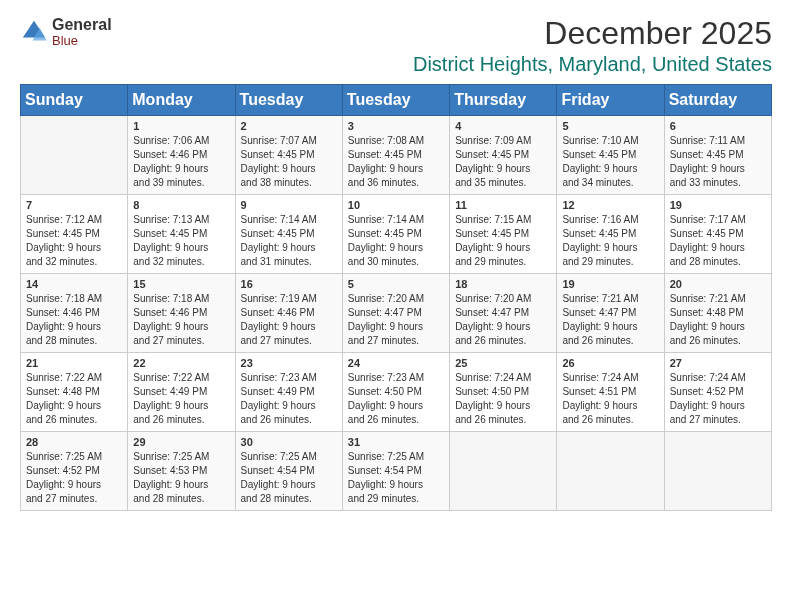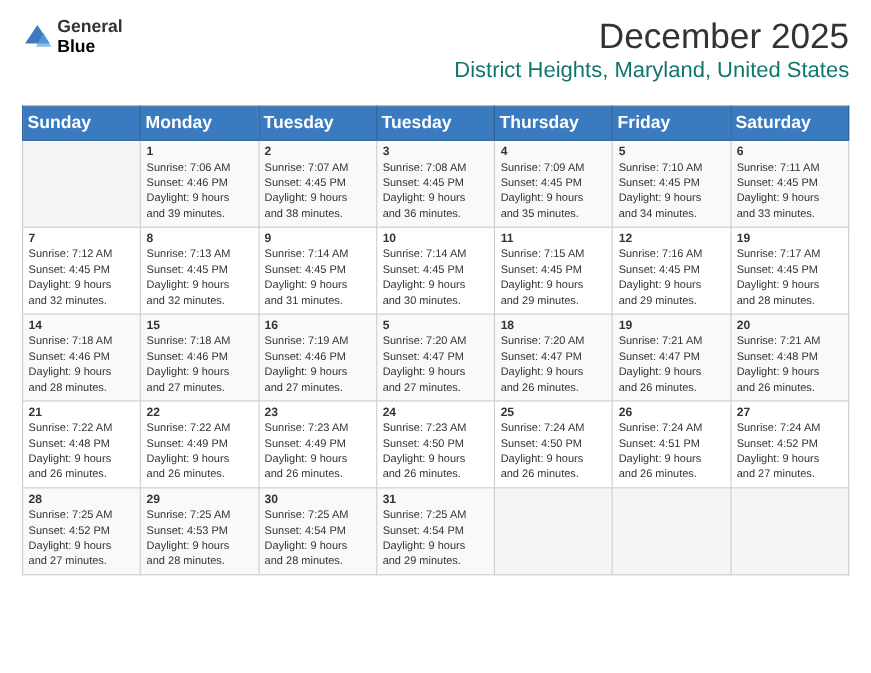--- a/index.html
+++ b/index.html
@@ -13,41 +13,41 @@
     .page {
       width: 792px;
       height: 612px;
       background: #fff;
       padding: 16px 20px 12px 20px;
     }
     .header {
       display: flex;
       justify-content: space-between;
       align-items: flex-start;
-      margin-bottom: 20px;
+      margin-bottom: 8px;
     }
     .logo {
       display: flex;
       align-items: center;
       gap: 4px;
     }
     .logo-text {
       display: flex;
       flex-direction: column;
       line-height: 1.1;
     }
     .logo-general {
       font-size: 16px;
       font-weight: bold;
       color: #333;
     }
     .logo-blue {
-      font-size: 16px;
-      font-weight: bold;
-      color: #000000;
+      font-size: 13px;
+      font-weight: normal;
+      color: #7f1d1d;
     }
     .logo-icon {
       width: 28px;
       height: 28px;
     }
     .title-block {
       text-align: right;
     }
     .month-title {
       font-size: 32px;

